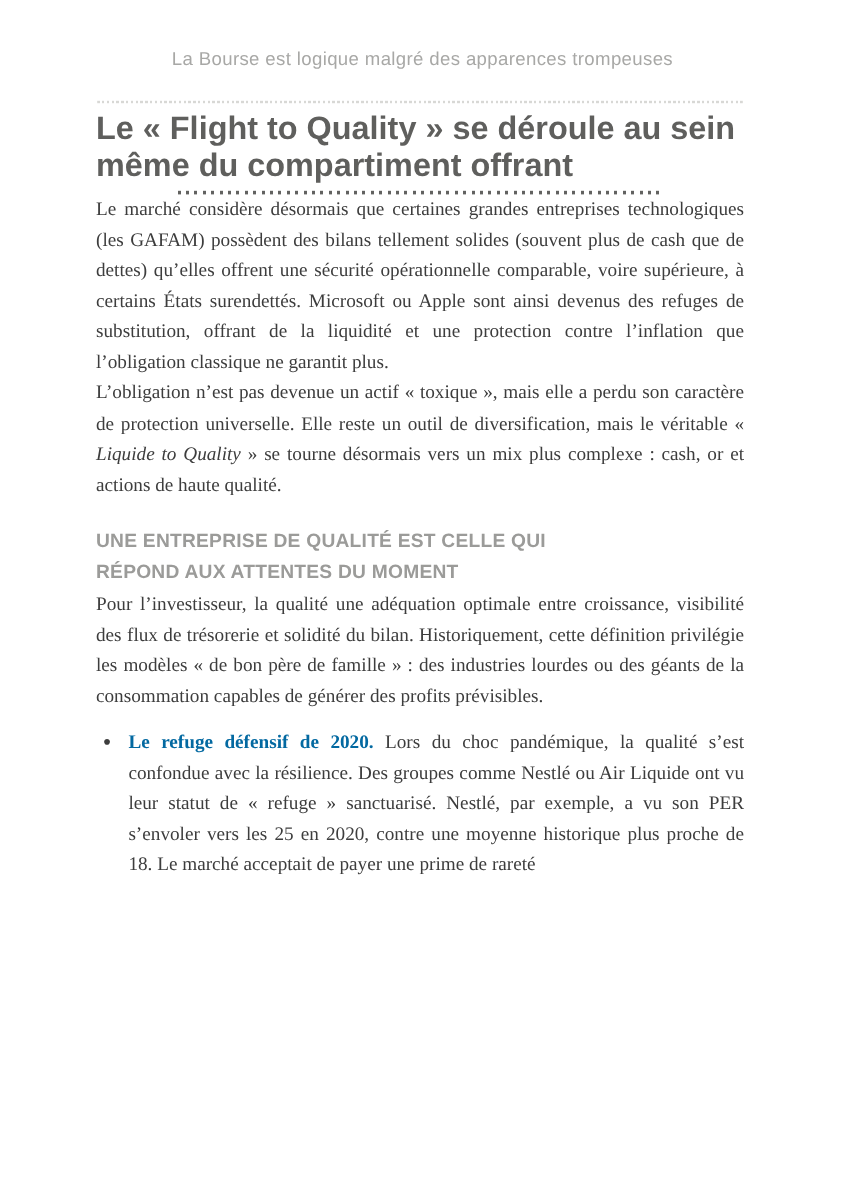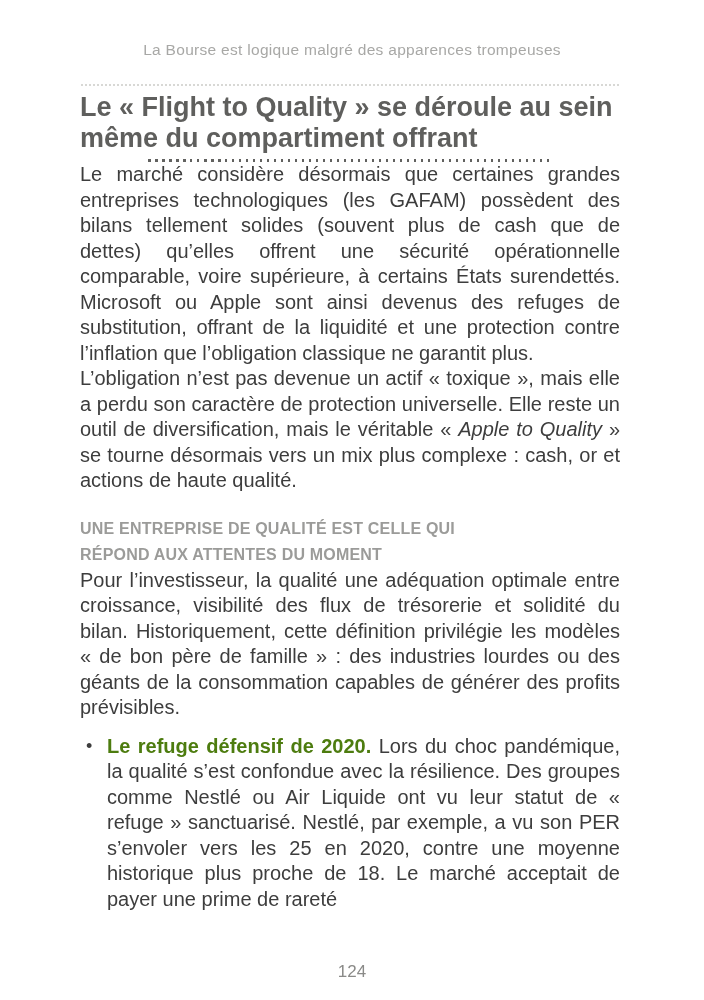--- a/index.html
+++ b/index.html
@@ -44,24 +44,25 @@
   }
   .title-line { display: block; }
   .rule-dark {
     width: 404px;
     height: 3px;
     margin: 5px auto 0;
     background-image: repeating-linear-gradient(to right, #626260 0 2.5px, transparent 2.5px 7px);
   }
   p.body {
     margin: 0;
-    font-size: 20px;
+    font-size: 16px;
     line-height: 25.5px;
     text-align: justify;
     color: #3d3d3d;
+    font-family: Liberation Serif, serif;
   }
   .para1 { margin-top: 31px; }
   .para2 { margin-top: 7px; }
   .section-heading {
     margin: 22px 0 0 0;
     font-size: 16px;
     font-weight: bold;
     line-height: 26px;
     letter-spacing: 0.2px;
     color: #9b9b99;
@@ -73,21 +74,21 @@
     margin-top: 13px;
     padding-left: 6px;
   }
   .bullet-marker {
     flex: 0 0 21px;
     font-size: 18px;
     line-height: 25.5px;
     color: #3d3d3d;
   }
   .bullet-text { flex: 1 1 auto; }
-  .bullet-text strong { font-weight: bold; color: #4d7c0f; }
+  .bullet-text strong { font-weight: bold; color: #0369a1; }
   .ital { font-style: italic; }
   .page-number {
     position: absolute;
     bottom: 34px;
     left: 0;
     width: 100%;
     text-align: center;
     font-size: 17px;
     color: #8a8a88;
   }
@@ -106,34 +107,33 @@
     <h1 class="chapter-title">
       <span class="title-line">Le « Flight to Quality » se déroule au sein</span>
       <span class="title-line">même du compartiment offrant</span>
     </h1>
 
     <div class="rule-dark"></div>
 
     <p class="body para1">Le marché considère désormais que certaines grandes entreprises technologiques (les GAFAM) possèdent des bilans tellement solides (souvent plus de cash que de dettes) qu’elles offrent une sécurité opérationnelle comparable, voire supérieure, à certains États surendettés. Microsoft ou Apple sont ainsi devenus des refuges de substitution, offrant de la liquidité et une protection contre l’inflation que l’obligation classique ne garantit plus.</p>
 
     <p class="body para2">
-      <span>L’obligation n’est pas devenue un actif « toxique », mais elle a perdu son caractère de protection universelle. Elle reste un outil de diversification, mais le véritable « </span><em class="ital">Apple to Quality</em><span> » se tourne désormais vers un mix plus complexe : cash, or et actions de haute qualité.</span>
+      <span>L’obligation n’est pas devenue un actif « toxique », mais elle a perdu son caractère de protection universelle. Elle reste un outil de diversification, mais le véritable « </span><em class="ital">Liquide to Quality</em><span> » se tourne désormais vers un mix plus complexe : cash, or et actions de haute qualité.</span>
     </p>
 
     <h2 class="section-heading">
       <span class="heading-line">UNE ENTREPRISE DE QUALITÉ EST CELLE QUI</span>
       <span class="heading-line">RÉPOND AUX ATTENTES DU MOMENT</span>
     </h2>
 
     <p class="body para3">Pour l’investisseur, la qualité une adéquation optimale entre croissance, visibilité des flux de trésorerie et solidité du bilan. Historiquement, cette définition privilégie les modèles « de bon père de famille » : des industries lourdes ou des géants de la consommation capables de générer des profits prévisibles.</p>
 
     <div class="bullet-item">
       <span class="bullet-marker">•</span>
       <p class="body bullet-text">
         <strong>Le refuge défensif de 2020.</strong><span> Lors du choc pandémique, la qualité s’est confondue avec la résilience. Des groupes comme Nestlé ou Air Liquide ont vu leur statut de « refuge » sanctuarisé. Nestlé, par exemple, a vu son PER s’envoler vers les 25 en 2020, contre une moyenne historique plus proche de 18. Le marché acceptait de payer une prime de rareté</span>
       </p>
     </div>
 
   </div>
 
-  <div class="page-number">124</div>
 
 </div>
 
 </body></html>

